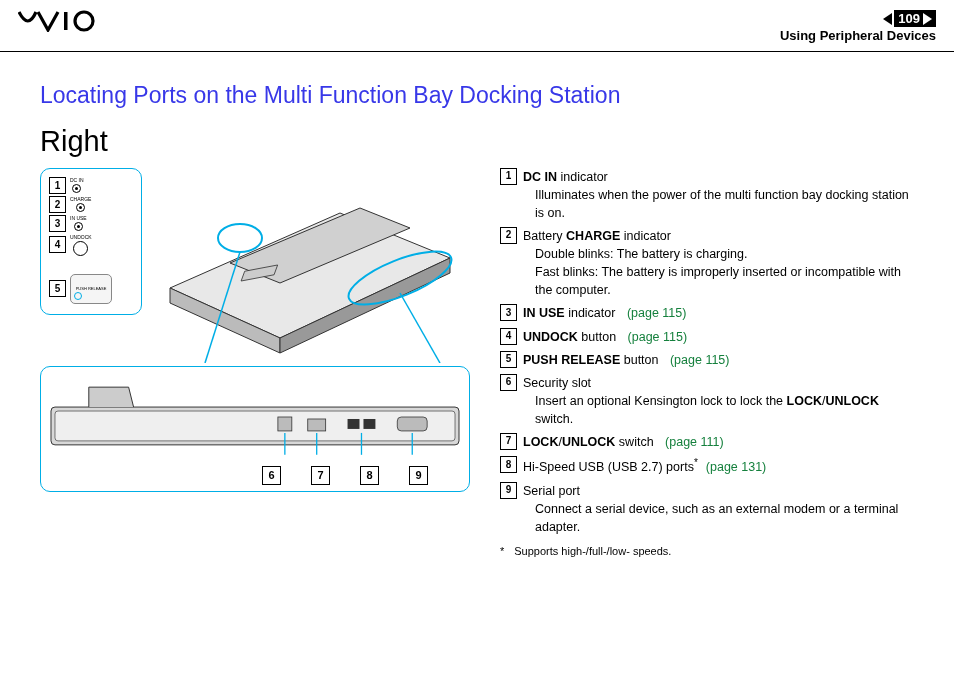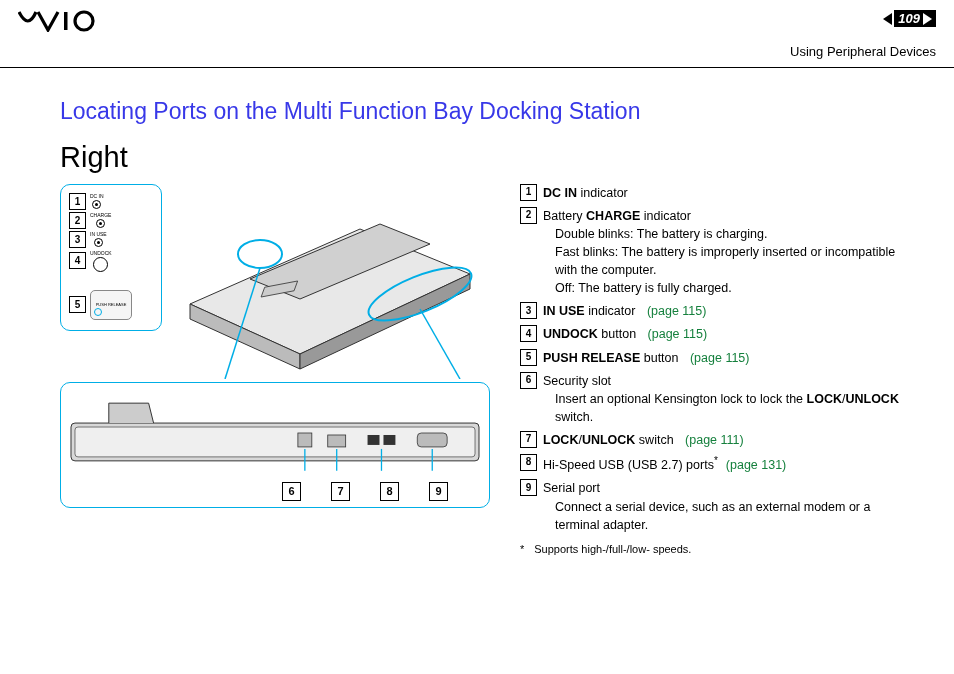--- a/index.html
+++ b/index.html
@@ -44,35 +44,34 @@
   }
   .arrow-right {
     border-top: 6px solid transparent;
     border-bottom: 6px solid transparent;
     border-left: 9px solid #fff;
   }
   .page-num {
     background: #000;
     color: #fff;
     font-weight: bold;
-    font-style: italic;
     padding: 1px 4px;
     font-size: 13px;
     display: inline-flex;
     align-items: center;
     gap: 3px;
   }
   .breadcrumb {
-    font-weight: normal;
+    font-weight: bold;
     font-size: 13px;
-    margin-top: 16px;
+    margin-top: 0;
     text-align: center;
   }
   .content {
-    padding: 30px 40px 10px 60px;
+    padding: 30px 40px 10px 40px;
   }
   .title {
     color: #3838e8;
     font-size: 23px;
     font-weight: normal;
     margin: 0 0 16px 0;
   }
   .subtitle {
     font-size: 29px;
     font-weight: normal;
@@ -345,29 +344,29 @@
       </div>
 
     </div>
 
     <div class="right-col">
       <ul class="legend-list">
         <li class="legend-item">
           <span class="sq-num">1</span>
           <div class="legend-body">
             <b>DC IN</b><span> indicator</span>
+            <span class="legend-detail">Illuminates when the power of the multi function bay docking station is on.</span>
           </div>
         </li>
         <li class="legend-item">
           <span class="sq-num">2</span>
           <div class="legend-body">
             <span>Battery </span><b>CHARGE</b><span> indicator</span>
             <span class="legend-detail">Double blinks: The battery is charging.</span>
             <span class="legend-detail">Fast blinks: The battery is improperly inserted or incompatible with the computer.</span>
-            <span class="legend-detail">Off: The battery is fully charged.</span>
           </div>
         </li>
         <li class="legend-item">
           <span class="sq-num">3</span>
           <div class="legend-body">
             <b>IN USE</b><span> indicator </span><span class="link">(page 115)</span>
           </div>
         </li>
         <li class="legend-item">
           <span class="sq-num">4</span>

